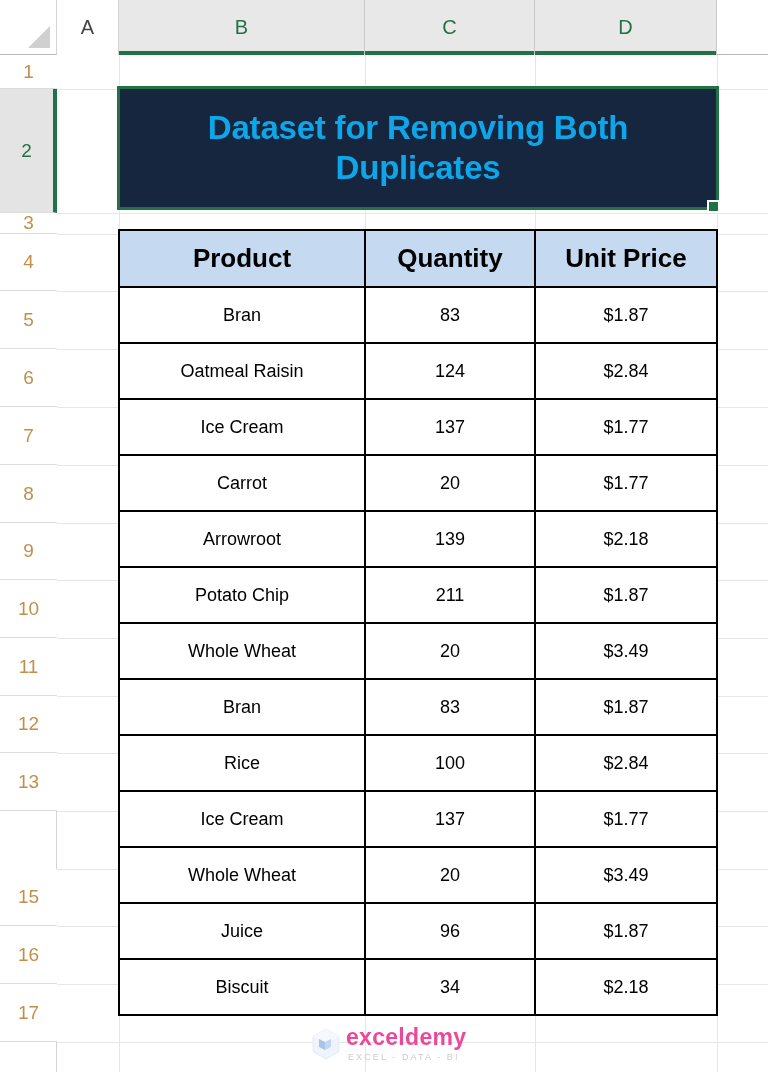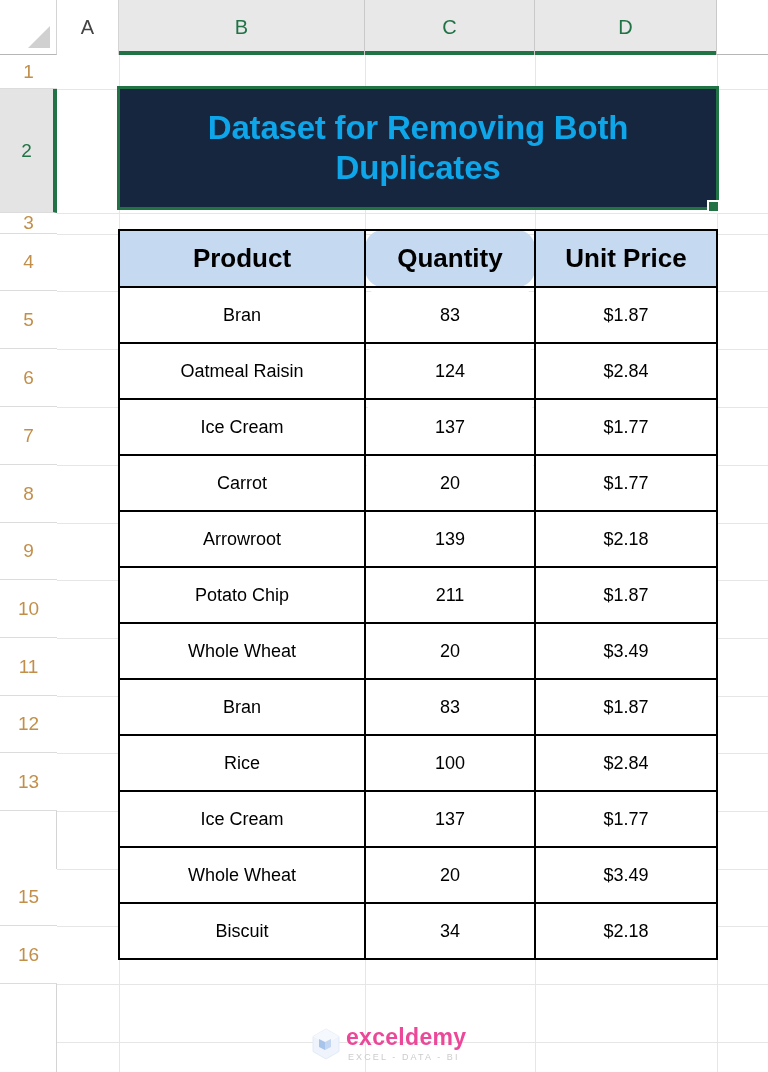--- a/index.html
+++ b/index.html
@@ -182,21 +182,21 @@
     overflow: hidden;
     white-space: nowrap;
   }
   #data-table th {
     background: #c5d9f1;
     font-weight: bold;
     font-size: 26px;
     height: 57px;
   }
   .col-product { width: 246px; }
-  .col-qty     { width: 170px; border-radius: 18px; }
+  .col-qty     { width: 170px; }
   .col-price   { width: 182px; }
 
   
   #watermark {
     position: absolute;
     left: 311px;
     top: 1022px;
     width: 170px;
     height: 44px;
     display: flex;
@@ -317,20 +317,23 @@
       </div>
       <div class="row-head" style="top: 698px; height: 58px;">
         <span>13</span>
       </div>
       <div class="row-head" style="top: 814px; height: 57px;">
         <span>15</span>
       </div>
       <div class="row-head" style="top: 871px; height: 58px; justify-content: center;">
         <span>16</span>
       </div>
+      <div class="row-head" style="top: 929px; height: 58px;">
+        <span>17</span>
+      </div>
     </div>
 
   <div id="title-cell">Dataset for Removing Both Duplicates</div>
   <div id="title-selection"></div>
   <div id="fill-handle"></div>
 
   <table id="data-table">
     <thead>
       <tr>
         <th class="col-product">Product</th>
@@ -386,20 +389,25 @@
         </tr>
         <tr>
           <td class="col-product">Ice Cream</td>
           <td class="col-qty">137</td>
           <td class="col-price">$1.77</td>
         </tr>
         <tr>
           <td class="col-product">Whole Wheat</td>
           <td class="col-qty">20</td>
           <td class="col-price">$3.49</td>
+        </tr>
+        <tr>
+          <td class="col-product">Juice</td>
+          <td class="col-qty">96</td>
+          <td class="col-price">$1.87</td>
         </tr>
         <tr>
           <td class="col-product">Biscuit</td>
           <td class="col-qty">34</td>
           <td class="col-price">$2.18</td>
         </tr>
       </tbody>
   </table>
 
   <div id="watermark">

